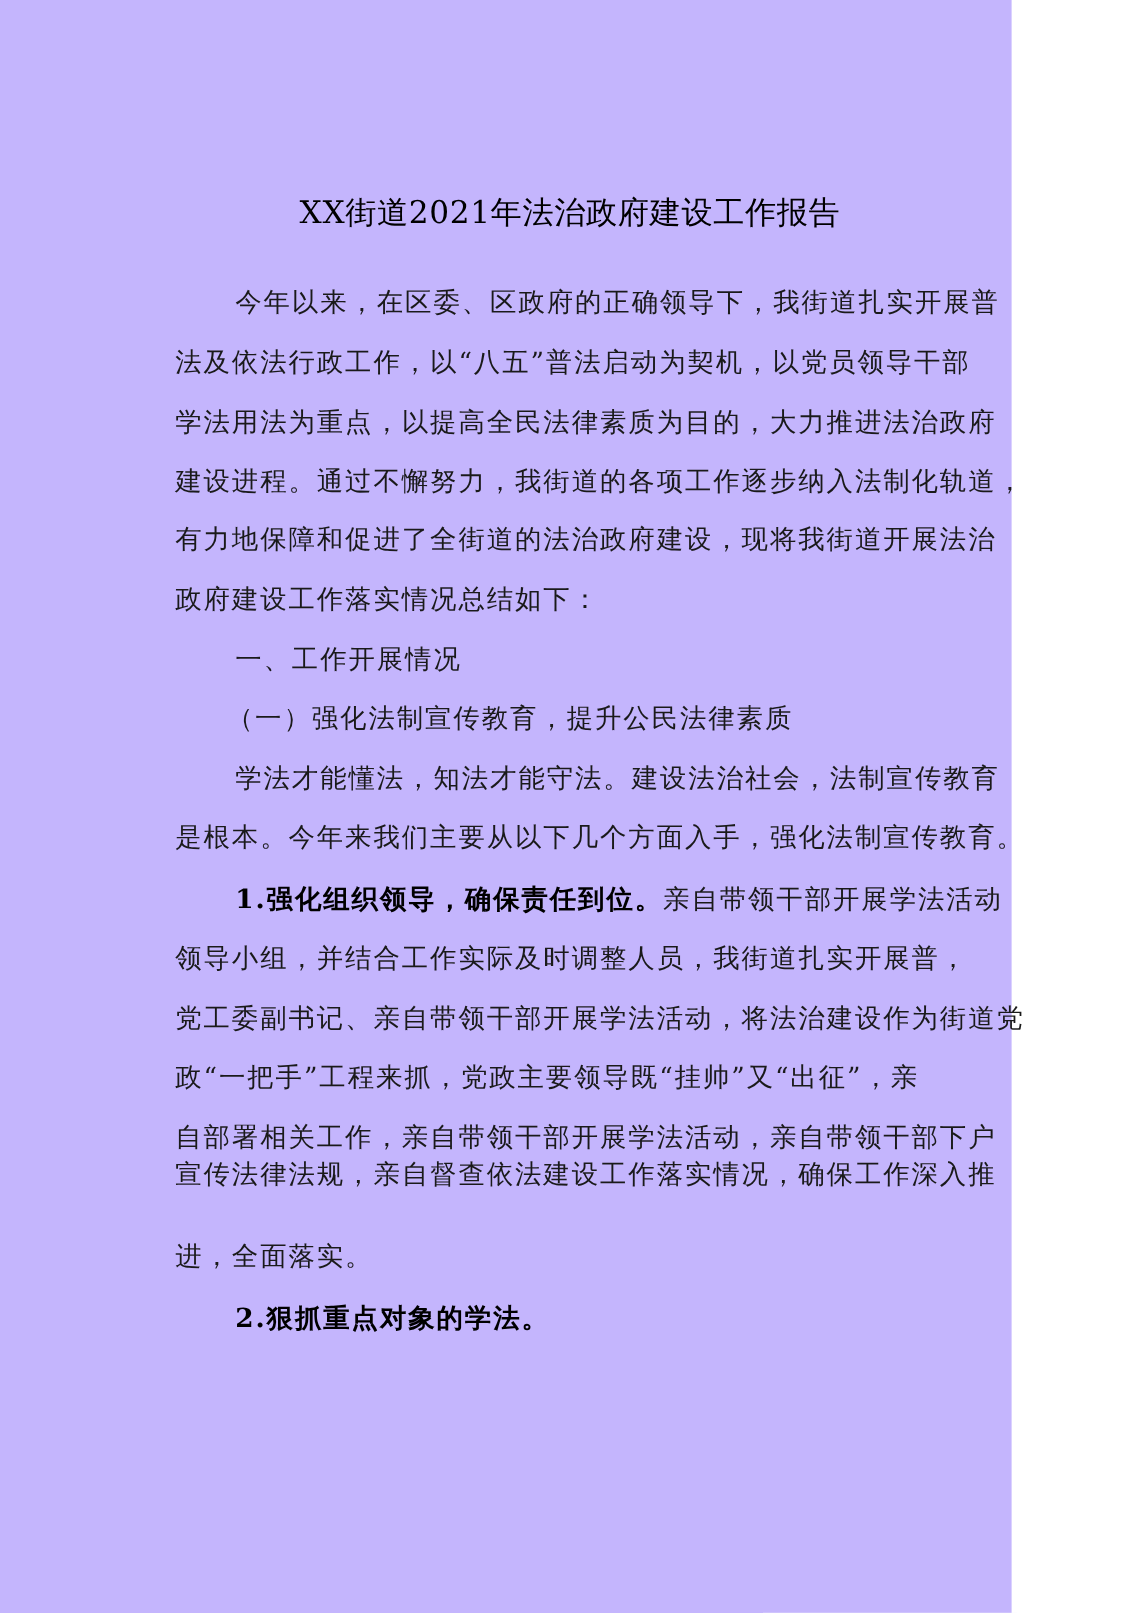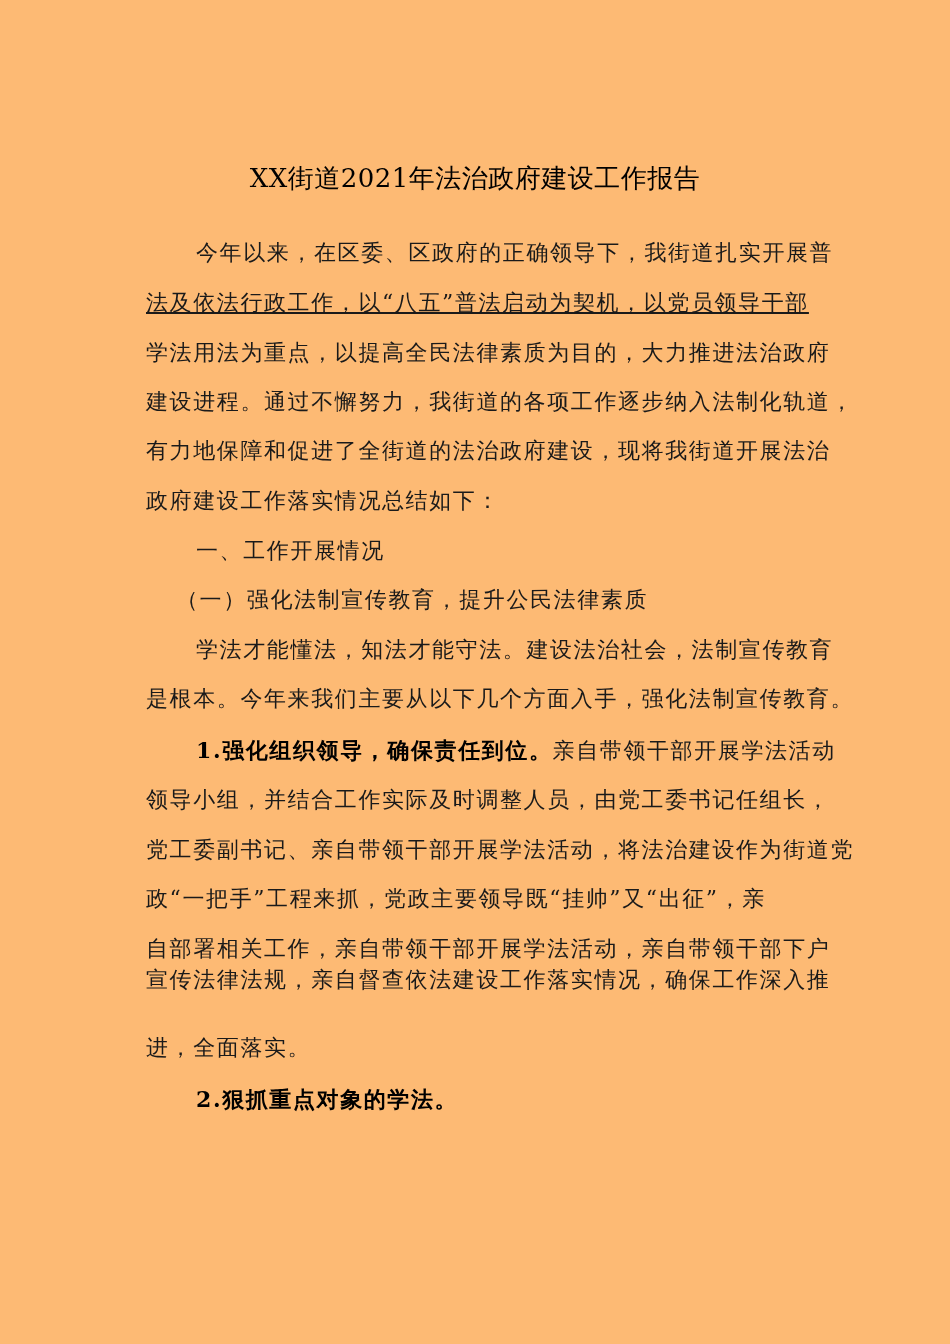--- a/index.html
+++ b/index.html
@@ -12,23 +12,23 @@
       height: 1344px;
       position: relative;
       overflow: hidden;
       font-family: "DejaVu Serif", "Liberation Serif", serif;
       color: #111111;
     }
     .page {
       position: absolute;
       left: 0;
       top: 0;
-      width: 950px;
+      width: 843px;
       height: 1344px;
-      background: #fdba74;
+      background: #c4b5fd;
     }
     .title {
       position: absolute;
       left: 0;
       width: 950px;
       top: 160px;
       text-align: center;
       font-size: 26px;
       line-height: 36px;
       letter-spacing: 0.5px;
@@ -49,37 +49,37 @@
     .bold { font-weight: bold; color: #000; }
   </style>
 </head>
 <body>
 
 <div class="page">
 
   <div class="title">XX街道2021年法治政府建设工作报告</div>
 
   <div class="line indent" style="top:238px;">今年以来，在区委、区政府的正确领导下，我街道扎实开展普</div>
-  <div class="line" style="top:288px;text-decoration:underline;">法及依法行政工作，以“八五”普法启动为契机，以党员领导干部</div>
+  <div class="line" style="top:288px;">法及依法行政工作，以“八五”普法启动为契机，以党员领导干部</div>
   <div class="line" style="top:338px;">学法用法为重点，以提高全民法律素质为目的，大力推进法治政府</div>
   <div class="line" style="top:387px;">建设进程。通过不懈努力，我街道的各项工作逐步纳入法制化轨道，</div>
   <div class="line" style="top:436px;">有力地保障和促进了全街道的法治政府建设，现将我街道开展法治</div>
   <div class="line" style="top:486px;">政府建设工作落实情况总结如下：</div>
 
   <div class="line indent" style="top:536px;">一、工作开展情况</div>
 
-  <div class="line indent-sm" style="top:585px;">（一）强化法制宣传教育，提升公民法律素质</div>
+  <div class="line indent-sm" style="top:585px;margin-left:13px;">（一）强化法制宣传教育，提升公民法律素质</div>
 
   <div class="line indent" style="top:635px;">学法才能懂法，知法才能守法。建设法治社会，法制宣传教育</div>
   <div class="line" style="top:684px;">是根本。今年来我们主要从以下几个方面入手，强化法制宣传教育。</div>
 
   <div class="line indent" style="top:735px;">
     <span class="bold">1.强化组织领导，确保责任到位。</span><span>亲自带领干部开展学法活动</span>
   </div>
-  <div class="line" style="top:785px;">领导小组，并结合工作实际及时调整人员，由党工委书记任组长，</div>
+  <div class="line" style="top:785px;">领导小组，并结合工作实际及时调整人员，我街道扎实开展普，</div>
   <div class="line" style="top:835px;">党工委副书记、亲自带领干部开展学法活动，将法治建设作为街道党</div>
   <div class="line" style="top:884px;text-align:right;">政“一把手”工程来抓，党政主要领导既“挂帅”又“出征”，亲</div>
   <div class="line" style="top:934px;">自部署相关工作，亲自带领干部开展学法活动，亲自带领干部下户</div>
   <div class="line" style="top:965px;text-align:right;">宣传法律法规，亲自督查依法建设工作落实情况，确保工作深入推</div>
   <div class="line" style="top:1033px;">进，全面落实。</div>
 
   <div class="line indent bold" style="top:1084px;">2.狠抓重点对象的学法。</div>
 
 </div>
 

